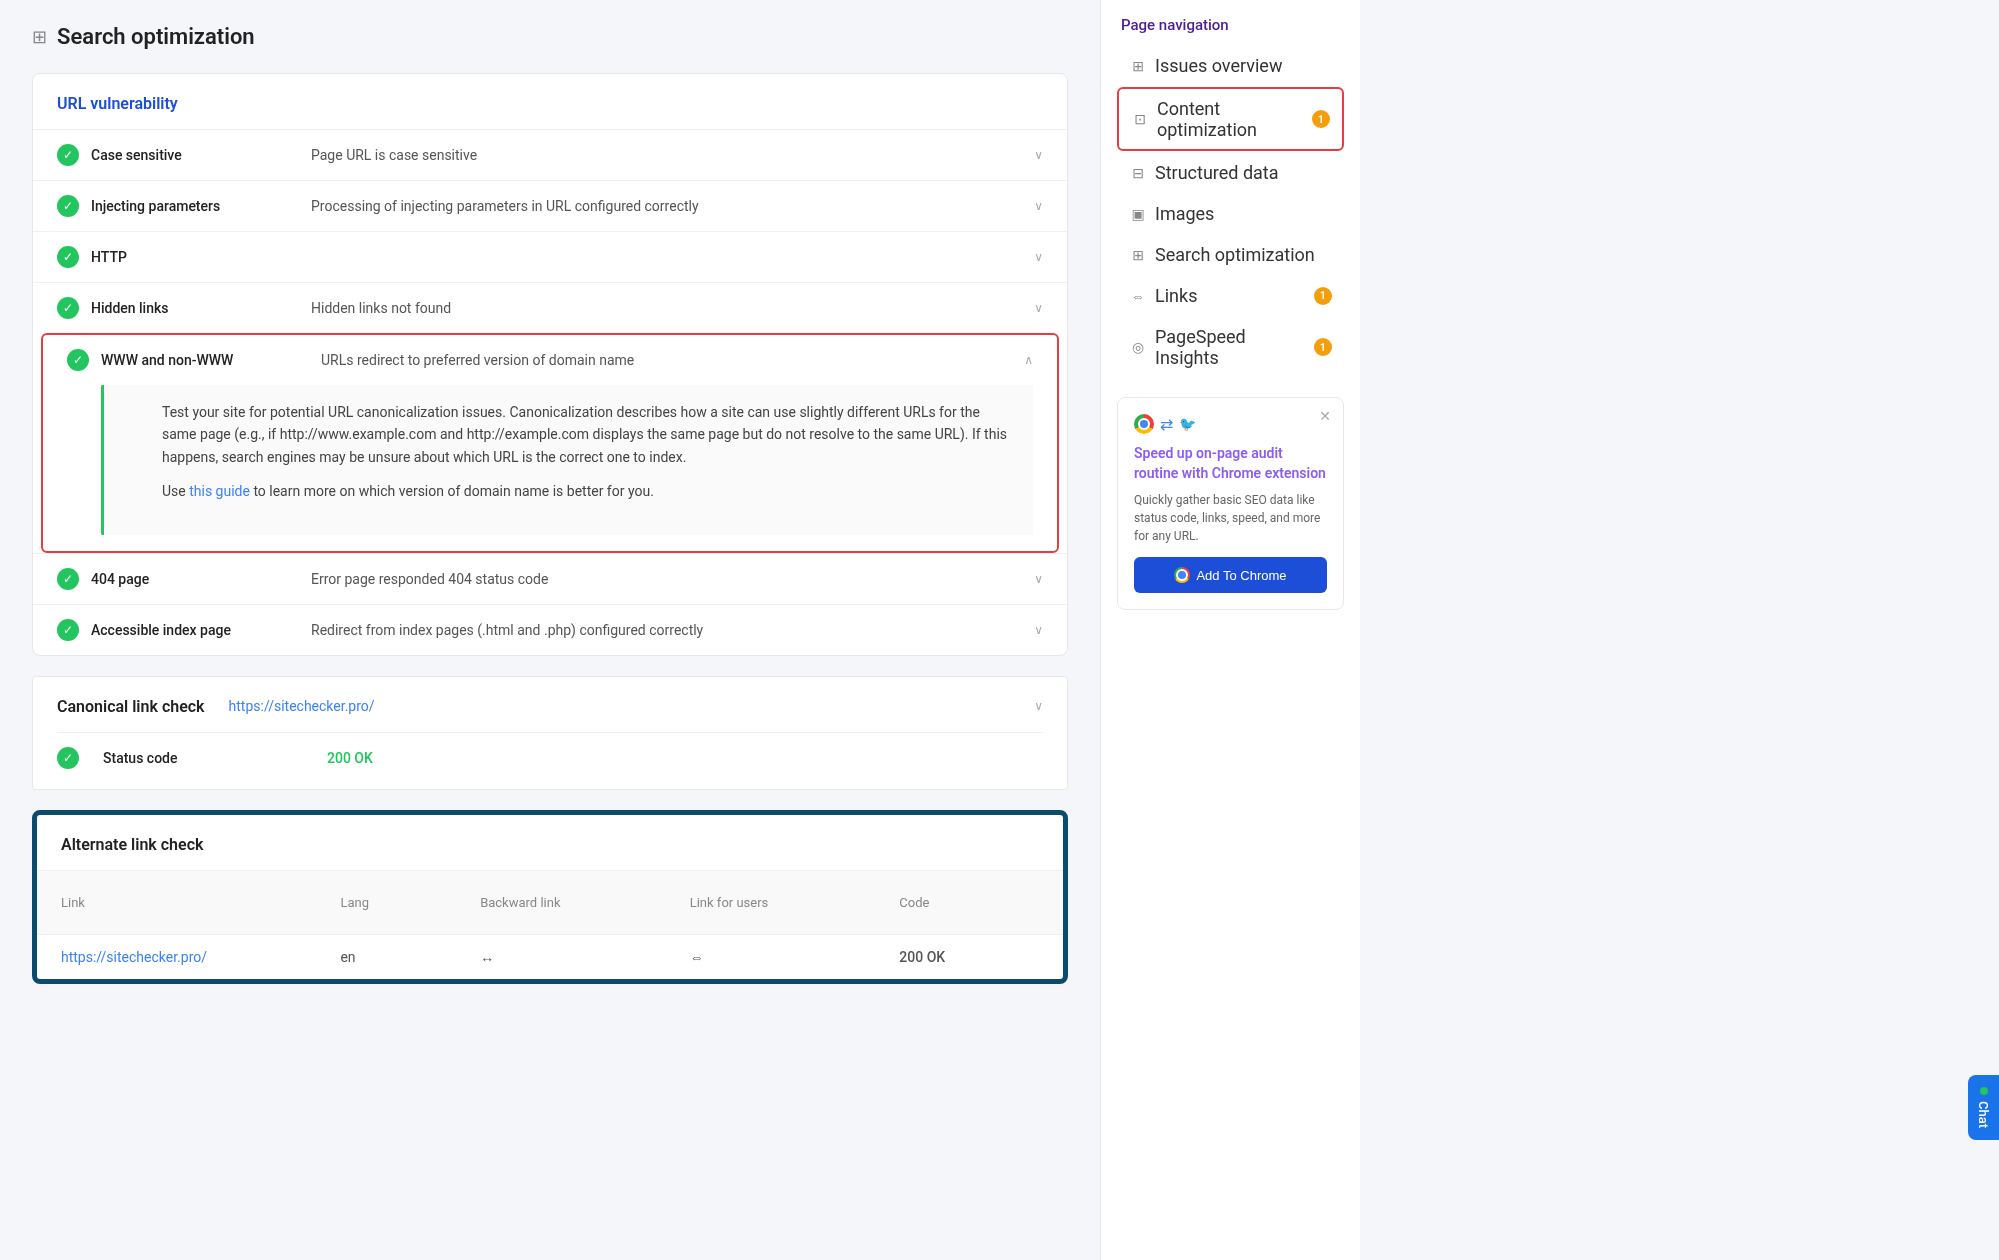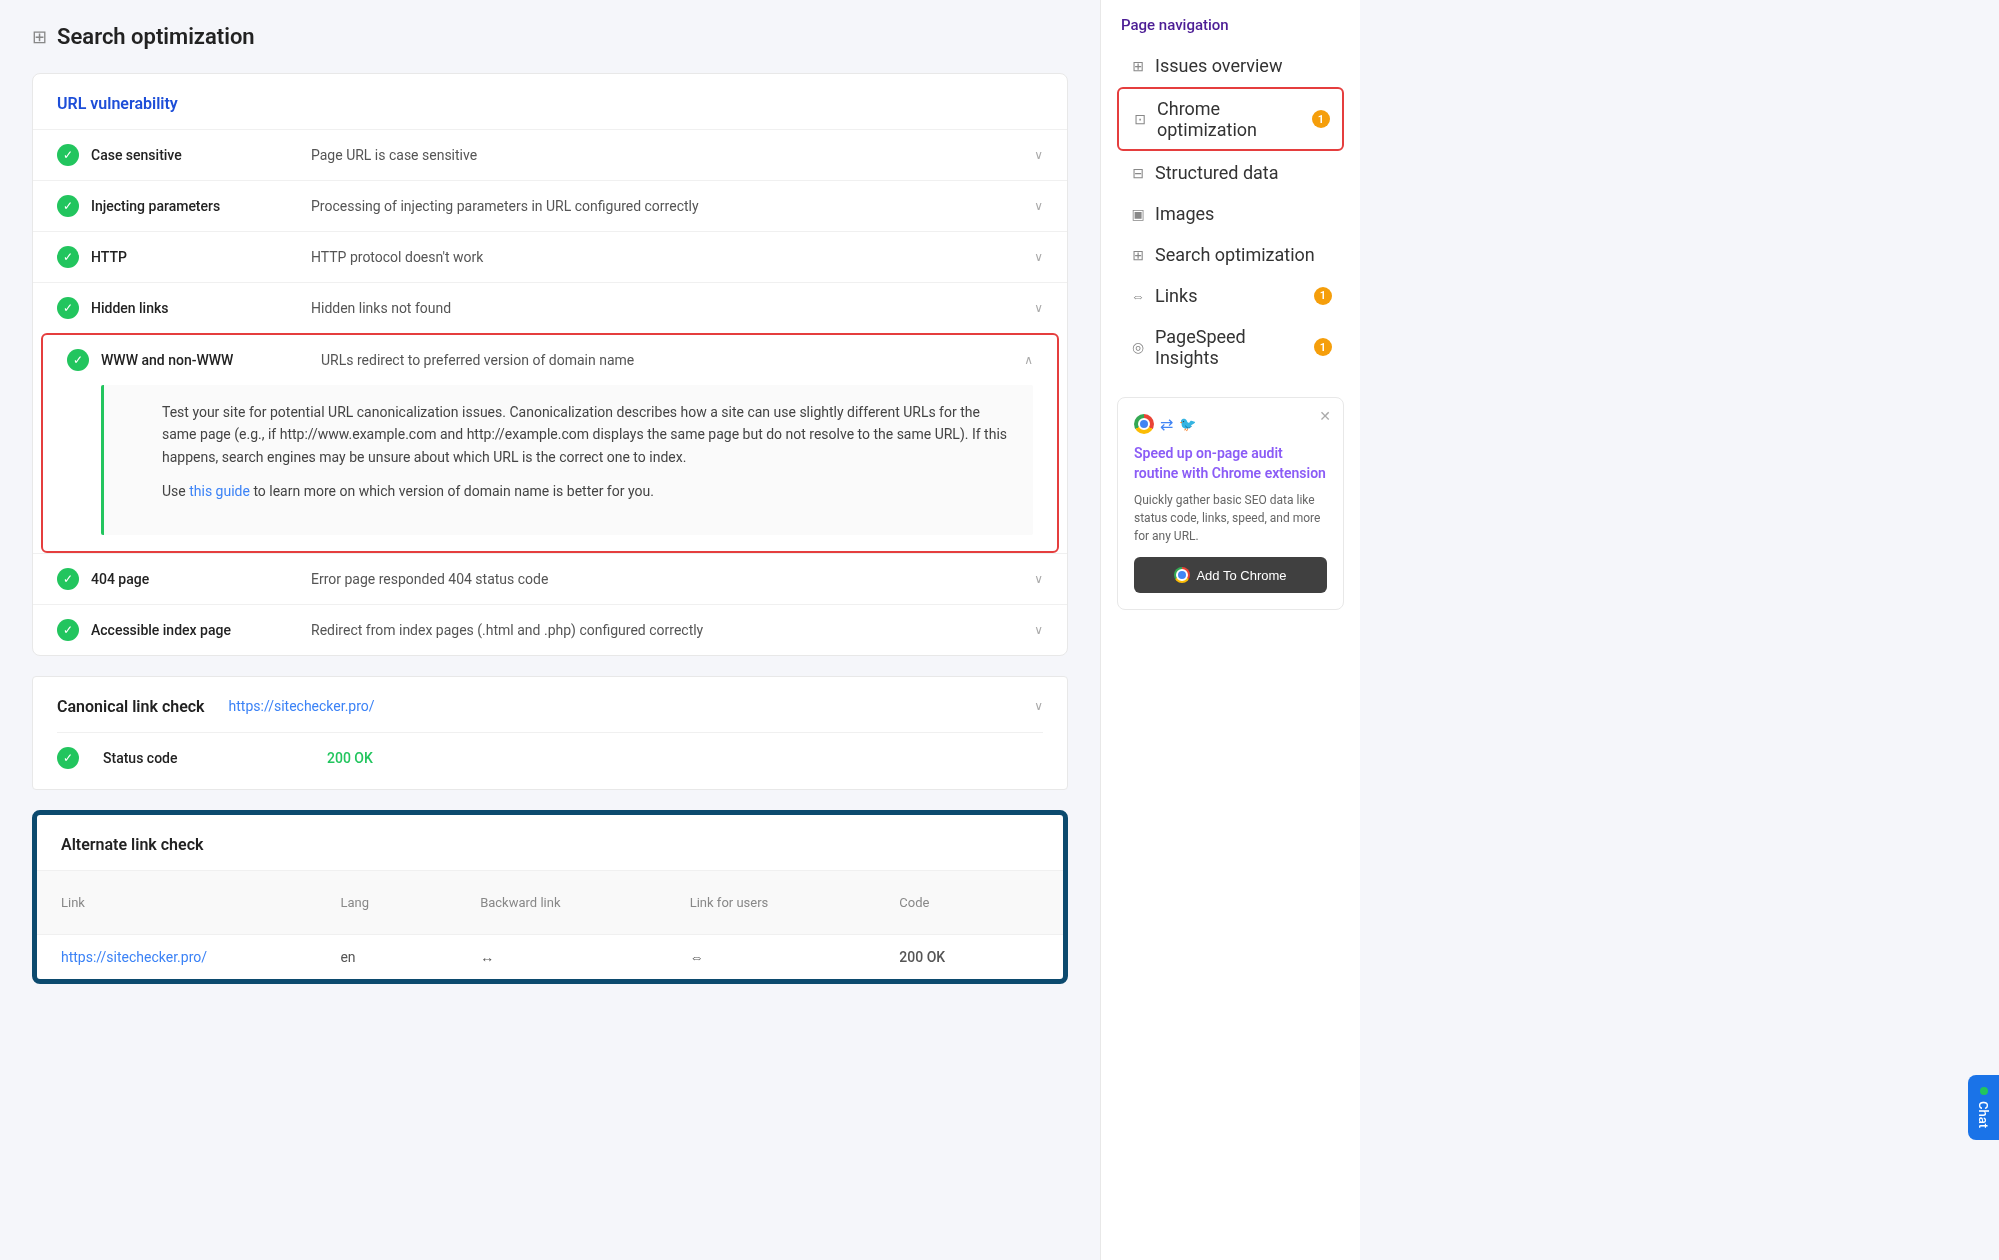--- a/index.html
+++ b/index.html
@@ -256,21 +256,21 @@
       margin-bottom: 8px;
       line-height: 1.4;
     }
     .promo-desc {
       font-size: 12px;
       color: #666;
       line-height: 1.5;
       margin-bottom: 12px;
     }
     .chrome-btn {
-      background: #404040;
+      background: #1d4ed8;
       color: white;
       border: none;
       border-radius: 6px;
       padding: 10px 16px;
       font-size: 13px;
       font-weight: 500;
       cursor: pointer;
       width: 100%;
       display: flex;
       align-items: center;
@@ -351,21 +351,20 @@
       </div>
       <div class="check-row">
         <div class="check-icon">✓</div>
         <span class="check-label">Injecting parameters</span>
         <span class="check-description">Processing of injecting parameters in URL configured correctly</span>
         <span class="chevron">∨</span>
       </div>
       <div class="check-row">
         <div class="check-icon">✓</div>
         <span class="check-label">HTTP</span>
-        <span class="check-description">HTTP protocol doesn't work</span>
         <span class="chevron">∨</span>
       </div>
       <div class="check-row">
         <div class="check-icon">✓</div>
         <span class="check-label">Hidden links</span>
         <span class="check-description">Hidden links not found</span>
         <span class="chevron">∨</span>
       </div>
 
       <div class="expanded-row">
@@ -431,21 +430,21 @@
 
   <div class="right-sidebar">
     <div class="nav-title">Page navigation</div>
 
     <div class="nav-item">
       <span class="nav-item-icon">⊞</span>
       <span class="nav-item-label">Issues overview</span>
     </div>
     <div class="nav-item active">
       <span class="nav-item-icon">⊡</span>
-      <span class="nav-item-label">Chrome optimization</span>
+      <span class="nav-item-label">Content optimization</span>
       <span class="nav-badge">1</span>
     </div>
     <div class="nav-item">
       <span class="nav-item-icon">⊟</span>
       <span class="nav-item-label">Structured data</span>
     </div>
     <div class="nav-item">
       <span class="nav-item-icon">▣</span>
       <span class="nav-item-label">Images</span>
     </div>

